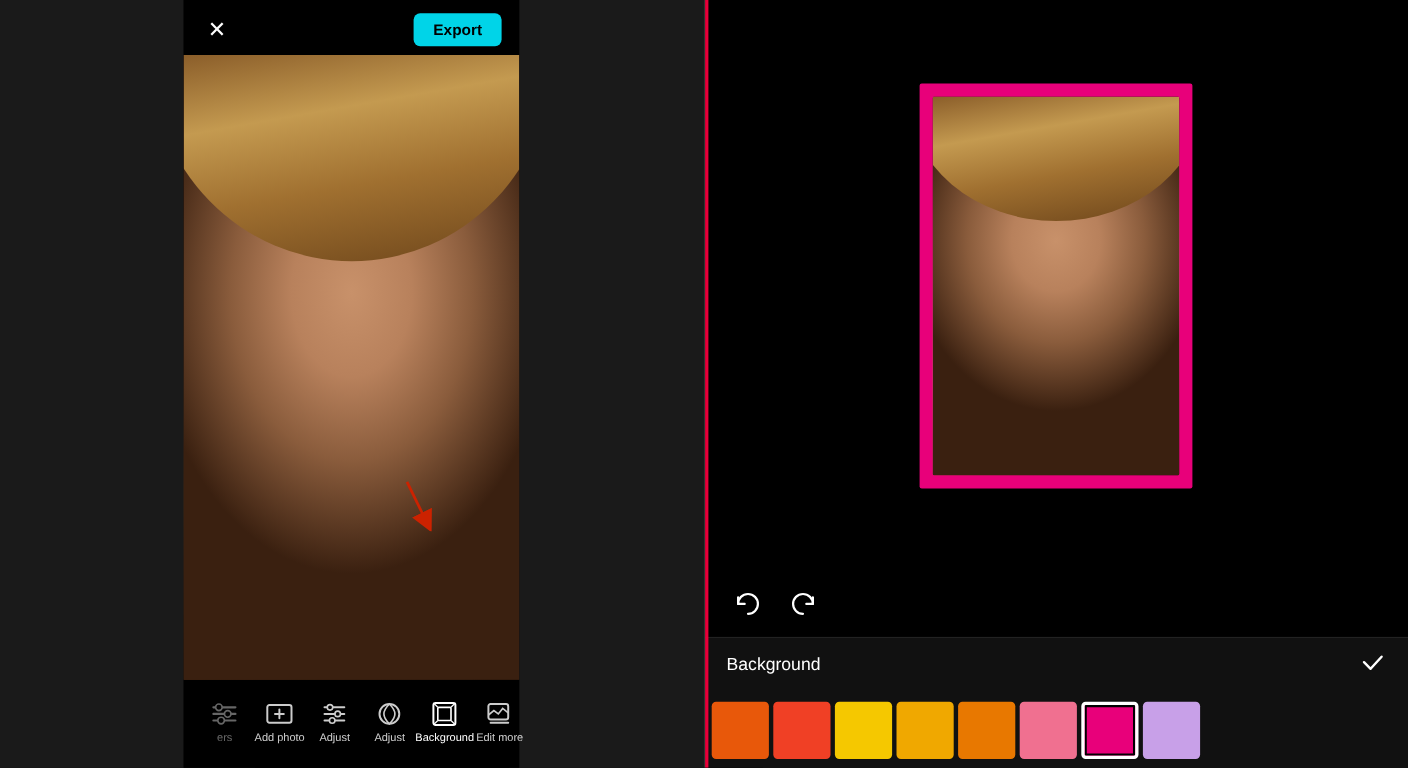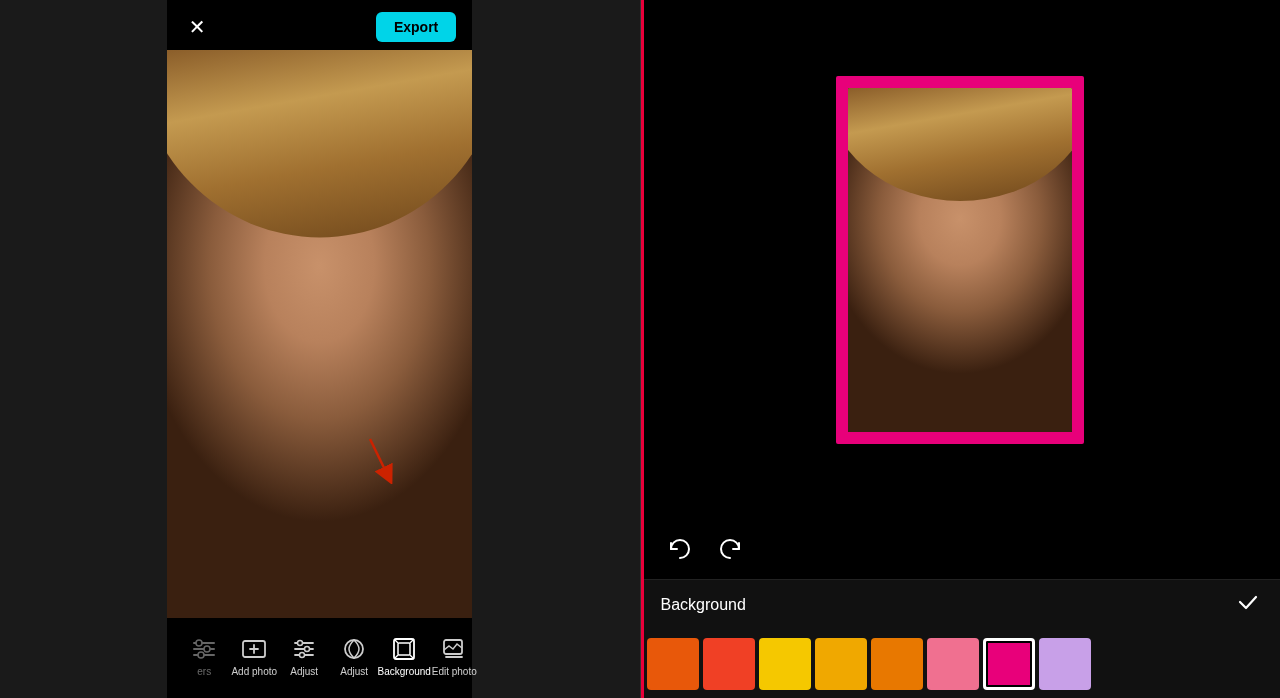--- a/index.html
+++ b/index.html
@@ -388,21 +388,21 @@
       </div>
 
       <div class="toolbar-item">
         <div class="toolbar-icon">
           <svg width="26" height="26" viewBox="0 0 26 26" fill="none">
             <rect x="3" y="4" width="18" height="14" rx="2" stroke="#fff" stroke-width="1.8"></rect>
             <polyline points="3,14 8,10 12,13 16,8 21,12" stroke="#fff" stroke-width="1.5" fill="none"></polyline>
             <line x1="5" y1="21" x2="21" y2="21" stroke="#fff" stroke-width="1.8" stroke-linecap="round"></line>
           </svg>
         </div>
-        <span class="toolbar-label">Edit photo</span>
+        <span class="toolbar-label">Edit more</span>
       </div>
 
     </div>
   </div>
 </div>
 
 <div style="width:1px; background:#333; height:100%;"></div>
 
 <div class="right-panel">
   <div class="right-border"></div>

